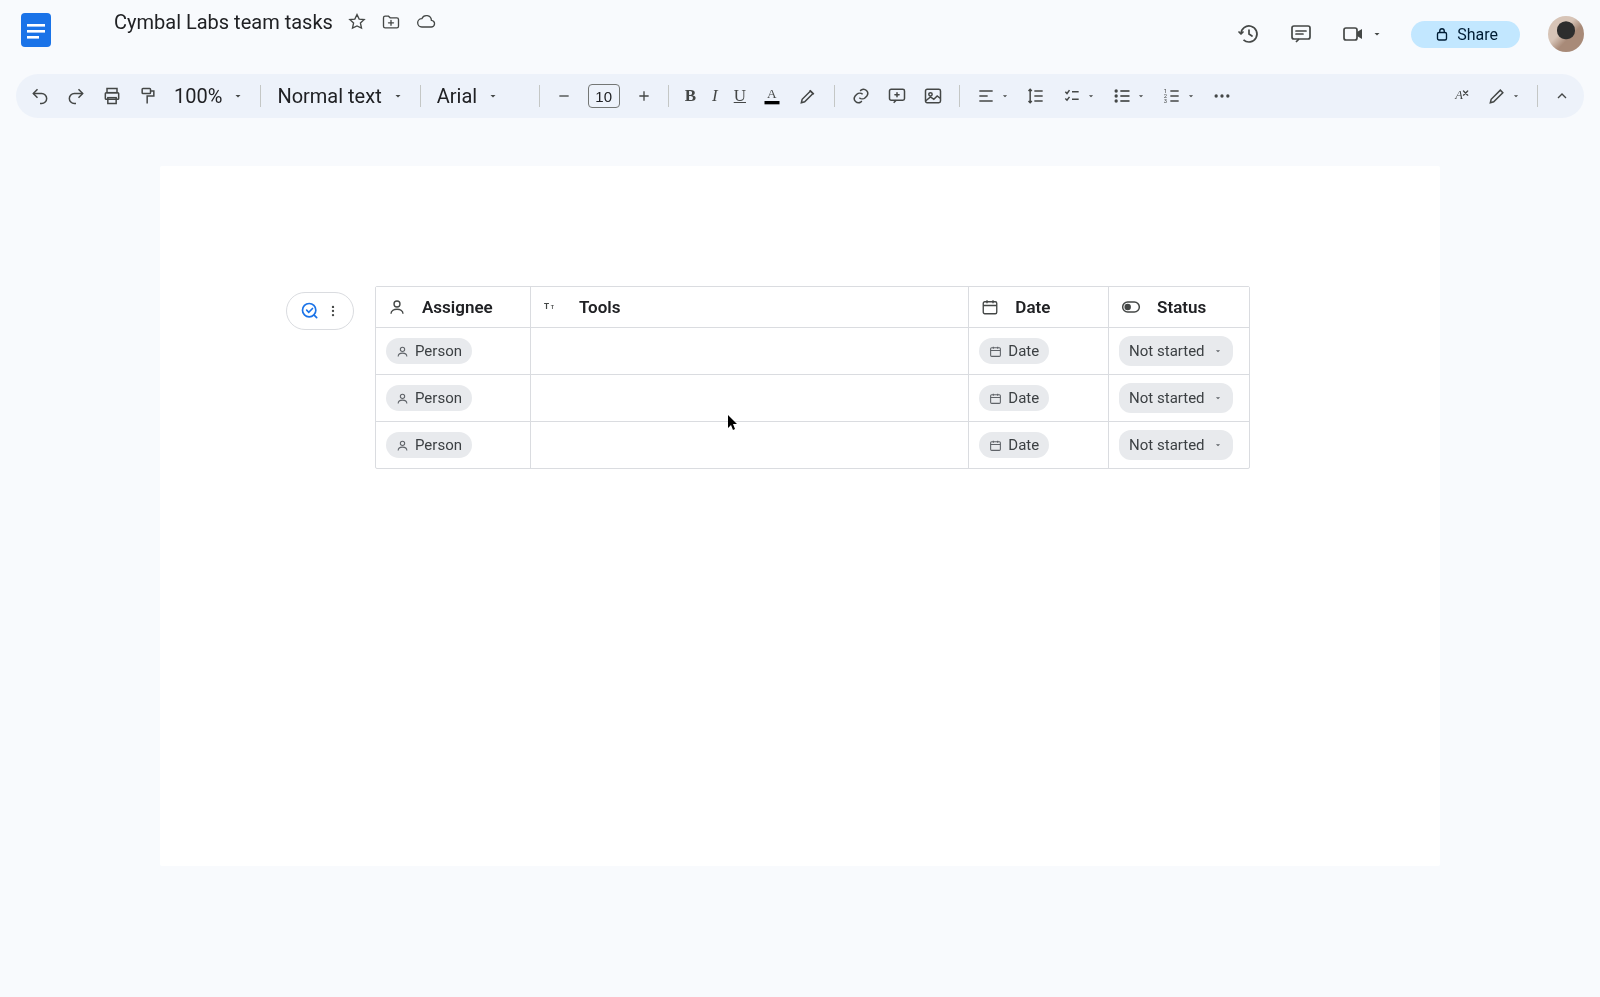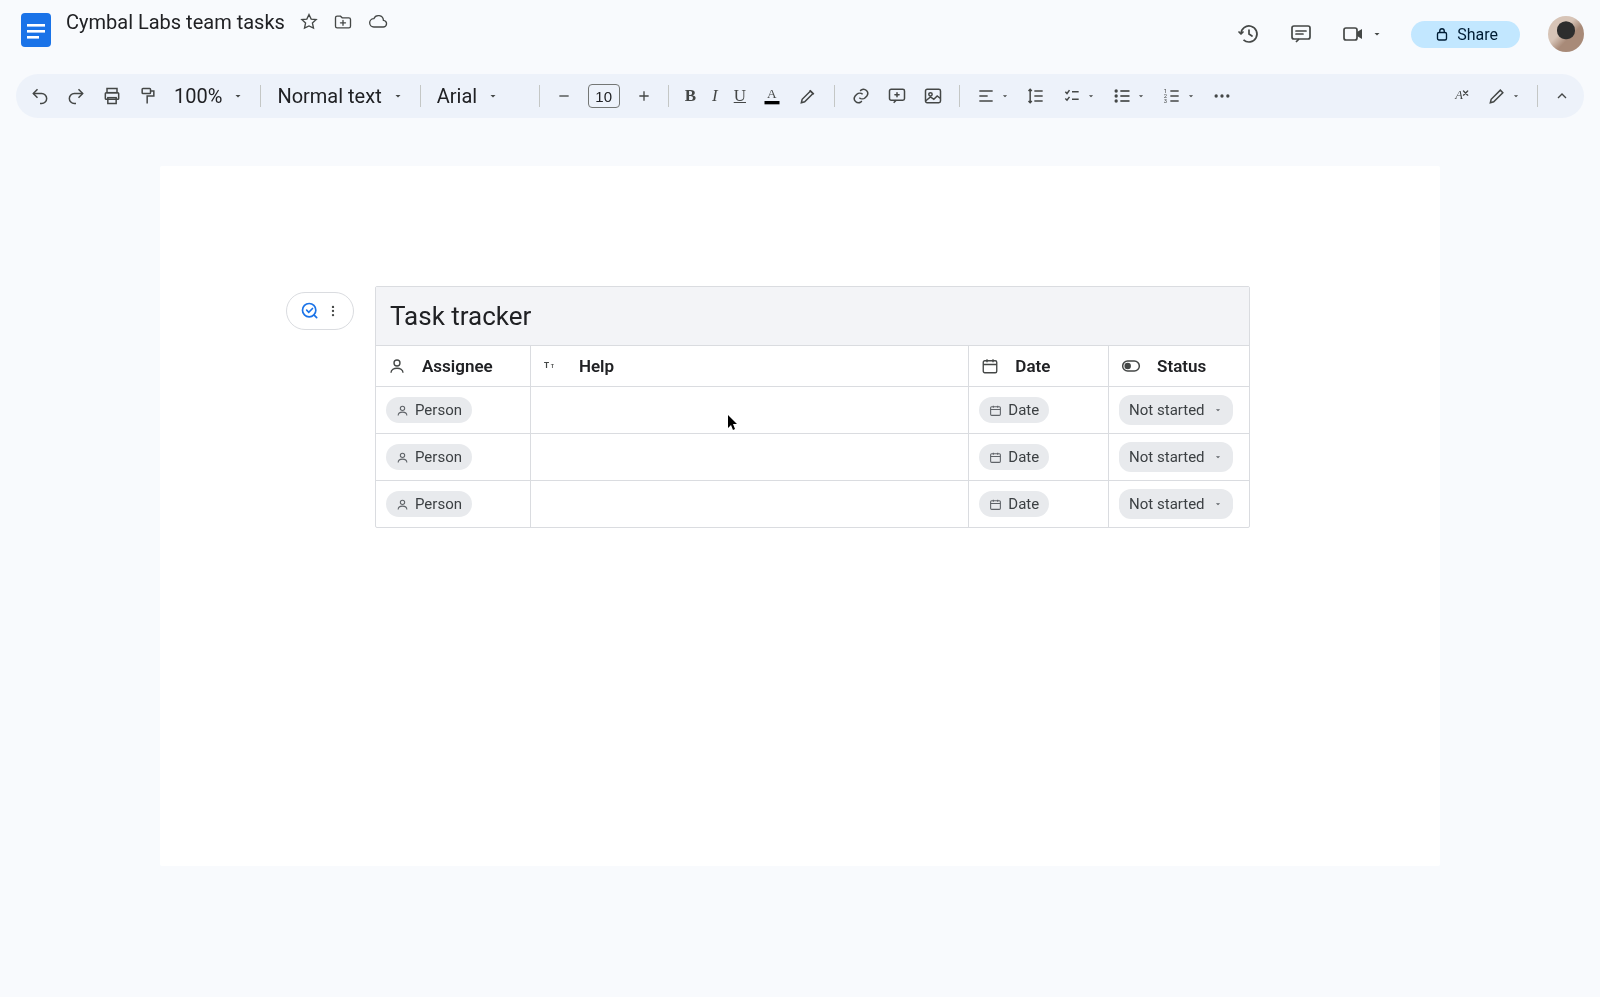--- a/index.html
+++ b/index.html
@@ -47,20 +47,21 @@
   .title-block {
     display: flex;
     flex-direction: column;
     flex-grow: 1;
   }
   .title-row {
     display: flex;
     align-items: center;
     gap: 14px;
     height: 28px;
+    margin-left: 48px;
   }
   .doc-title {
     font-size: 20px;
     color: var(--text);
     letter-spacing: 0;
   }
   .title-row .ico {
     color: var(--icon-gray);
     cursor: pointer;
     display: flex;
@@ -527,40 +528,37 @@
         </svg>
       <svg width="14" height="14" viewBox="0 0 24 24" fill="#444746">
           <circle cx="12" cy="5" r="2"></circle>
           <circle cx="12" cy="12" r="2"></circle>
           <circle cx="12" cy="19" r="2"></circle>
         </svg>
     </div>
 
     <table class="tracker-table">
       <tbody>
-          <tr>
-        <td class="tracker-title-cell" colspan="4">Task tracker</td>
-      </tr>
       <tr>
         <th class="th col-assignee">
           <div class="th-inner">
             <svg width="18" height="18" viewBox="0 0 24 24" fill="none" stroke="#444746" stroke-width="1.8">
                   <circle cx="12" cy="8" r="4"></circle>
                   <path d="M4 21c0-4 4-6 8-6s8 2 8 6"></path>
                 </svg>
             <span>Assignee</span>
           </div>
         </th>
         <th class="th col-title">
           <div class="th-inner">
             <svg width="20" height="18" viewBox="0 0 24 24" fill="#444746">
                   <text x="0" y="14" font-size="11" font-family="sans-serif">T</text>
                   <text x="9" y="14" font-size="7" font-family="sans-serif">T</text>
                 </svg>
-            <span>Help</span>
+            <span>Tools</span>
           </div>
         </th>
         <th class="th col-date">
           <div class="th-inner">
             <svg width="18" height="18" viewBox="0 0 24 24" fill="none" stroke="#444746" stroke-width="1.8">
                   <rect x="3" y="5" width="18" height="16" rx="2"></rect>
                   <path d="M3 10h18M8 3v4M16 3v4"></path>
                 </svg>
             <span>Date</span>
           </div>

